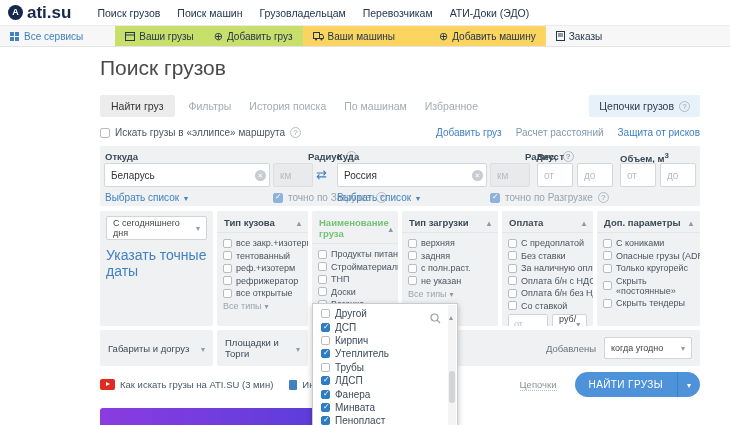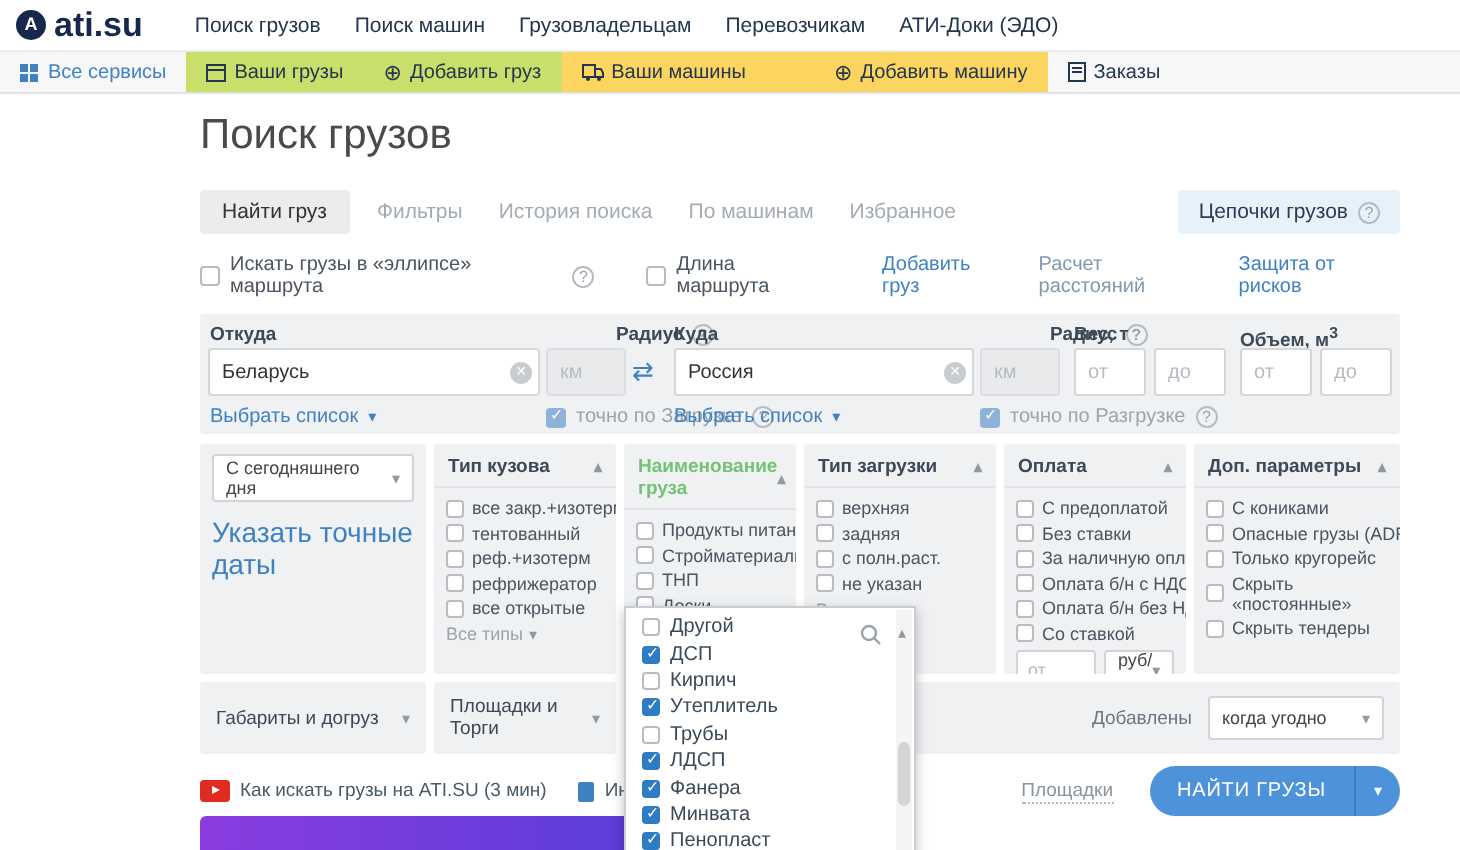--- a/index.html
+++ b/index.html
@@ -14,21 +14,21 @@
   .logo-circle { width:15px; height:15px; border-radius:50%; background:#16284c; color:#fff;
     font-size:9px; font-weight:bold; text-align:center; line-height:15px; }
   .logo-text { font-size:17px; font-weight:bold; color:#16284c; }
   .topnav { display:flex; gap:17px; margin-left:26px; }
   .topnav a { font-size:10.5px; color:#24364e; text-decoration:none; cursor:pointer; }
   
   .svcbar { display:flex; align-items:stretch; height:22px; background:#f7f7f8;
     border-top:1px solid #ececec; border-bottom:1px solid #e3e3e3; font-size:10px; }
   .svc-all { display:flex; align-items:center; gap:5px; color:#3f81c1; padding:0 10px; cursor:pointer; }
   .grp { display:flex; align-items:stretch; }
-  .grp.green { background:#c9df6b; }
+  .grp.green { background:#c9df6b; margin-left:22px; }
   .grp.yellow { background:#fbd55f;gap:24px; }
   .grp-item { display:flex; align-items:center; gap:4px; padding:0 10px; color:#24364e; cursor:pointer; }
   .plus-ico::before { content:"⊕"; font-size:11px; color:#24364e; }
   .ico-svg { display:inline-flex; }
   
   .main { position:absolute; left:100px; top:52px; width:600px; }
   .page-title { font-size:21px; color:#4a4a4a; margin:4px 0 14px; font-weight:400; }
   .tabs { display:flex; align-items:center; font-size:10.5px; height:24px; }
   .tab { color:#a3abb3; margin-right:18px; padding:5px 0; cursor:pointer; }
   .tab.active { background:#ececec; color:#333; padding:5px 11px; margin-right:14px; border-radius:2px; }
@@ -213,24 +213,20 @@
       <span class="qicon"></span>
     </div>
   </div>
 
   <div class="opts">
     <div class="opt">
       <span class="cb"></span>
       <span>Искать грузы в «эллипсе» маршрута</span>
       <span class="qicon"></span>
     </div>
-    <div class="opt">
-      <span class="cb"></span>
-      <span>Длина маршрута</span>
-    </div>
     <div class="qlinks">
       <a class="lnk-blue">Добавить груз</a>
       <a class="lnk-muted">Расчет расстояний</a>
       <a class="lnk-blue">Защита от рисков</a>
     </div>
   </div>
 
   <div class="form-panel">
     <span class="flabel" style="left:5px;">Откуда</span>
     <span class="flabel norm" style="left:160px;">
@@ -474,21 +470,21 @@
           <span class="chev-down"></span>
       </div>
     </div>
   </div>
 
   <div class="frow">
     <span class="yt-ico"></span>
     <a style="cursor:pointer;">Как искать грузы на ATI.SU (3 мин)</a>
     <span class="doc-ico"></span>
     <a style="cursor:pointer;">Инструкция по поиску</a>
-    <span class="clear-link">Площадки</span>
+    <span class="clear-link">Цепочки</span>
     <div class="findbtn">
       <span class="bmain">НАЙТИ ГРУЗЫ</span>
       <span class="barrow">
           <span class="chev-down"></span>
         </span>
     </div>
   </div>
 </div>
 
 <div class="banner"></div>

